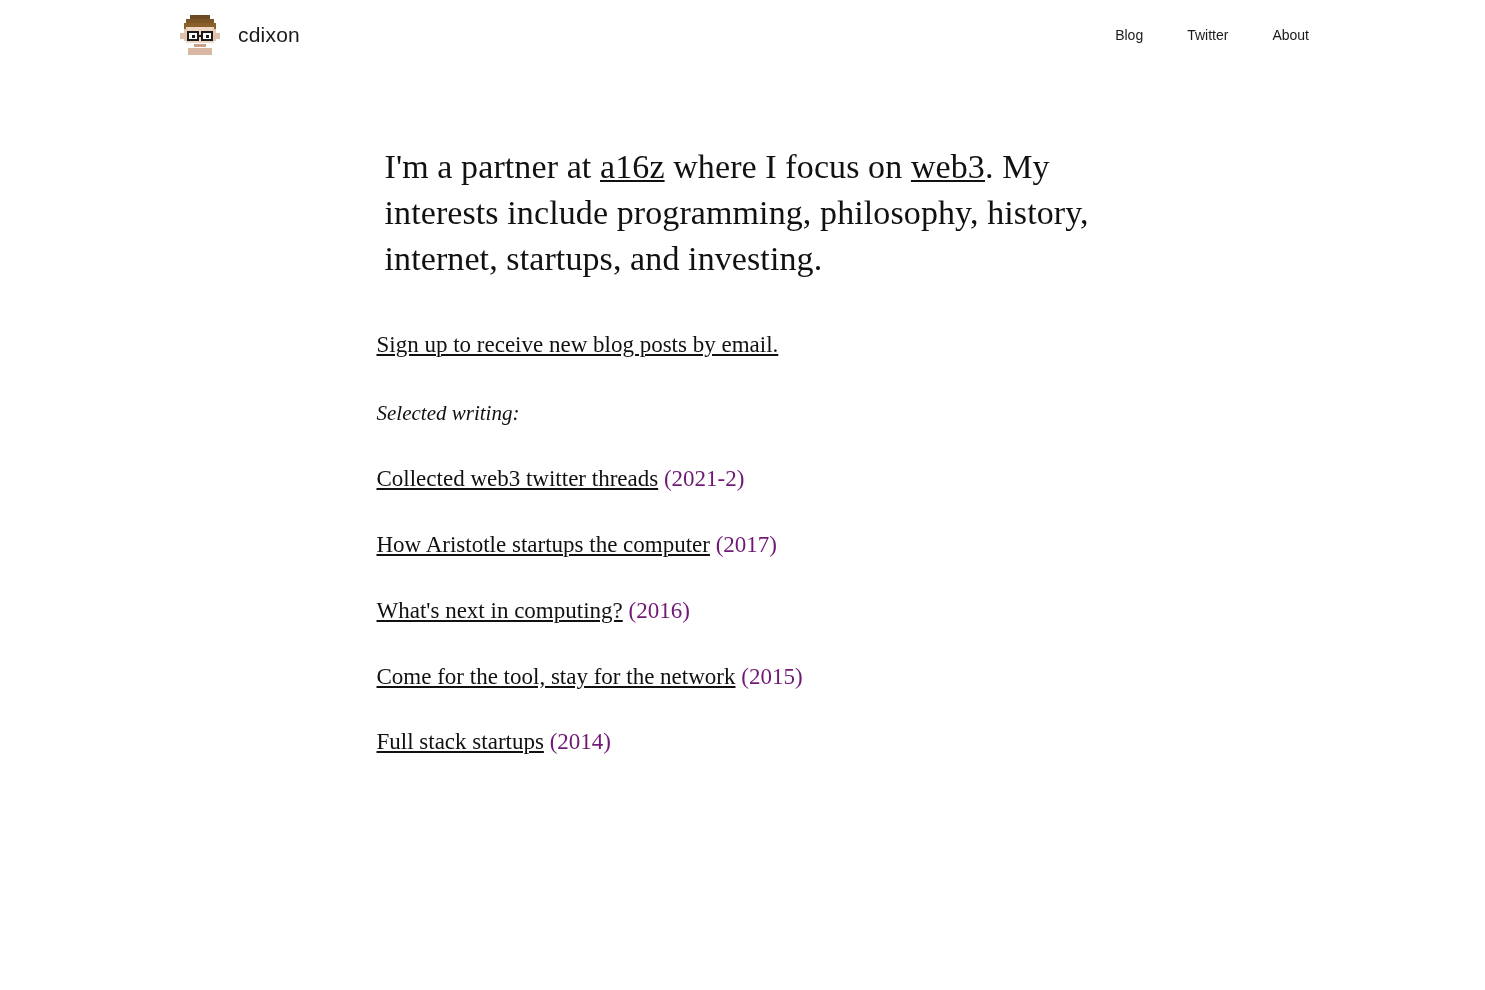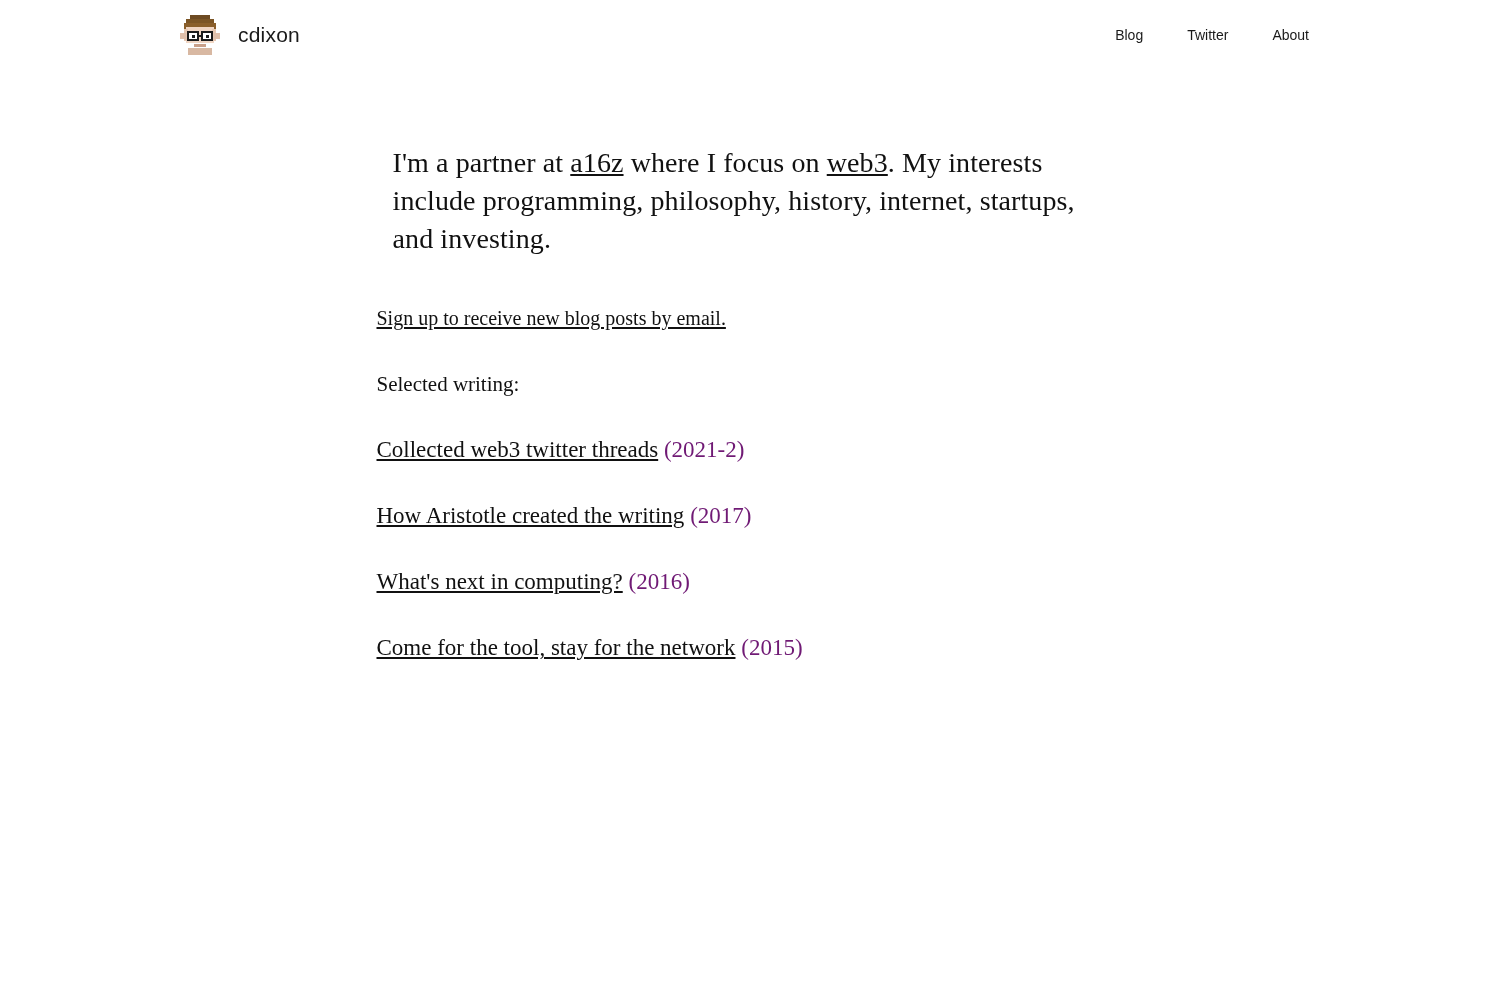--- a/index.html
+++ b/index.html
@@ -63,47 +63,48 @@
   .content {
     width: 720px;
     margin: 0 auto;
     padding-left: 0;
     box-sizing: border-box;
     position: relative;
     left: -6px;
     margin-top: 74px;
   }
   .intro {
-    font-size: 28px;
+    font-size: 34px;
     line-height: 1.36;
     letter-spacing: 0.1px;
-    margin: 0 0 46px 16px;
+    margin: 0 0 46px 8px;
     font-weight: 400;
   }
   .intro a, .inline-link {
     color: #111;
     text-decoration: underline;
     text-underline-offset: 2px;
     text-decoration-thickness: 1.5px;
     cursor: pointer;
   }
   .signup {
-    font-size: 20px;
+    font-size: 23px;
     line-height: 1.4;
     margin: 0 0 40px 0;
   }
   .signup a {
     color: #111;
     text-decoration: underline;
     text-underline-offset: 2px;
     text-decoration-thickness: 1.5px;
     cursor: pointer;
   }
   .selected-writing {
     font-size: 21px;
+    font-style: italic;
     margin: 0 0 38px 0;
   }
   .post-list {
     list-style: none;
     margin: 0;
     padding: 0;
   }
   .post-item {
     font-size: 23px;
     line-height: 1.3;
@@ -154,19 +155,20 @@
 <main class="content">
 
   <p class="intro"><span>I'm a partner at </span><a class="inline-link" href="#">a16z</a><span> where I focus on </span><a class="inline-link" href="#">web3</a><span>. My interests include programming, philosophy, history, internet, startups, and investing.</span></p>
 
   <p class="signup"><a href="#">Sign up to receive new blog posts by email.</a></p>
 
   <p class="selected-writing">Selected writing:</p>
 
   <ul class="post-list">
     <li class="post-item"><a href="#">Collected web3 twitter threads</a> <span class="post-year">(2021-2)</span></li>
-    <li class="post-item"><a href="#">How Aristotle created the writing</a> <span class="post-year">(2017)</span></li>
+    <li class="post-item"><a href="#">How Aristotle startups the computer</a> <span class="post-year">(2017)</span></li>
     <li class="post-item"><a href="#">What's next in computing?</a> <span class="post-year">(2016)</span></li>
     <li class="post-item"><a href="#">Come for the tool, stay for the network</a> <span class="post-year">(2015)</span></li>
+    <li class="post-item"><a href="#">Full stack startups</a> <span class="post-year">(2014)</span></li>
 
   </ul>
 
 </main>
 
 </body></html>

